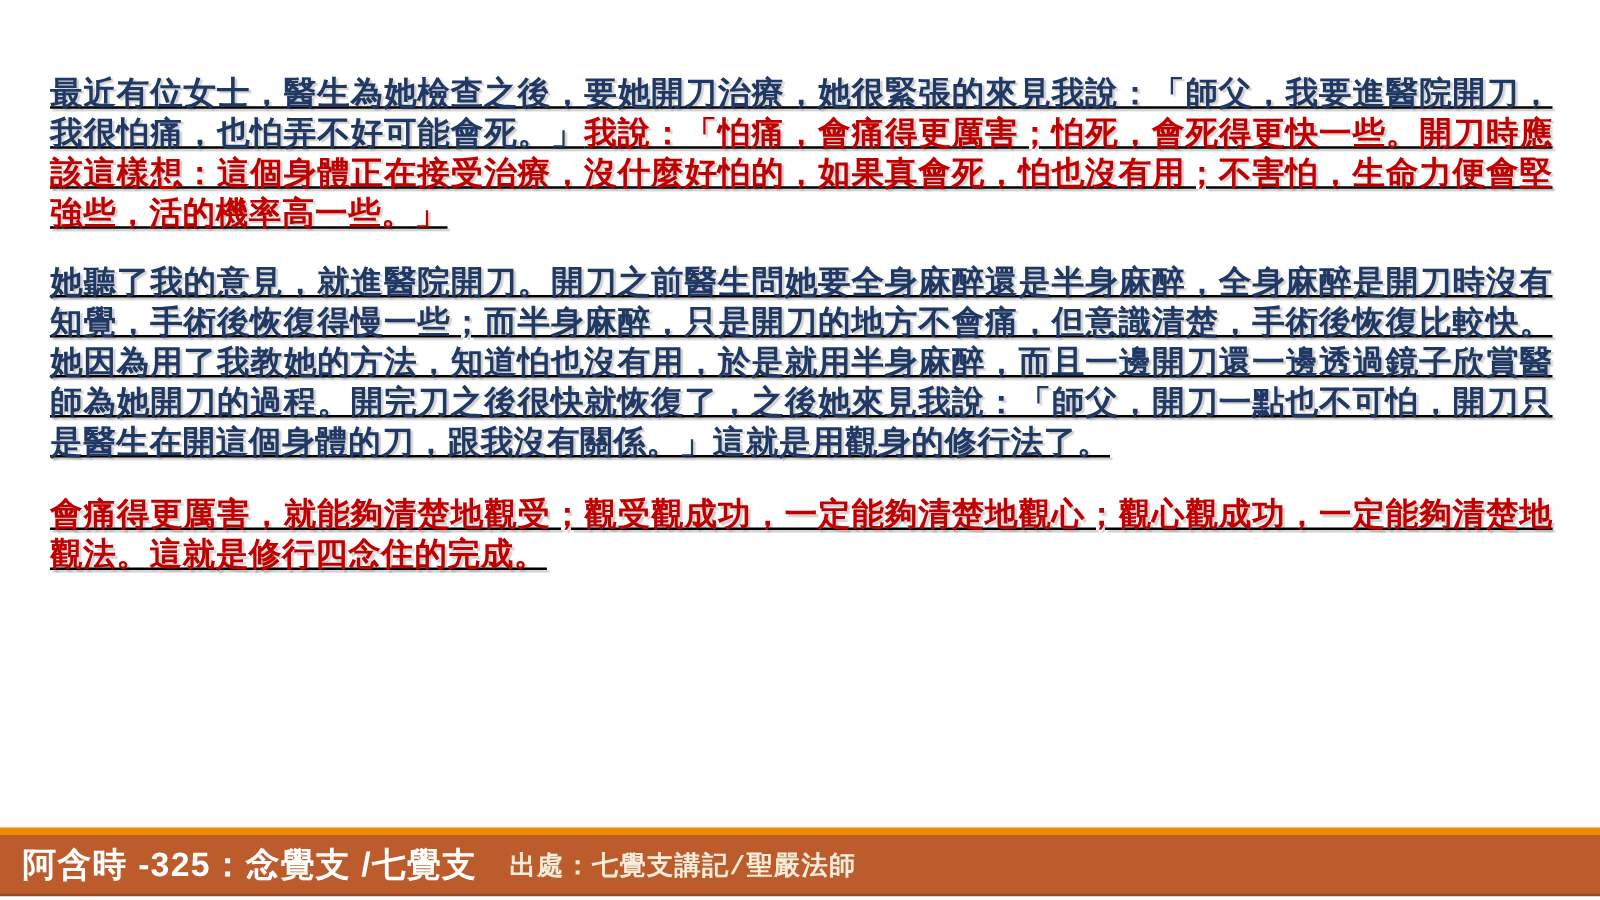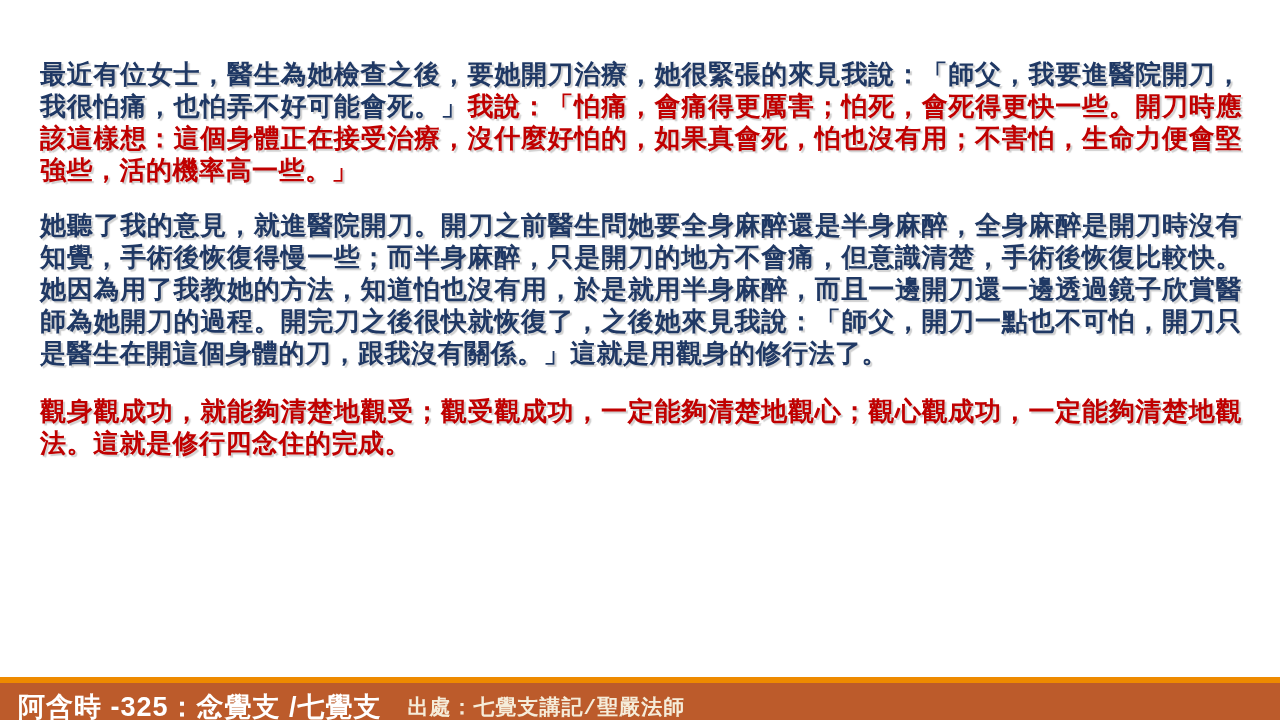--- a/index.html
+++ b/index.html
@@ -25,30 +25,31 @@
   }
   .content p {
     margin: 0;
     font-size: 26px;
     font-weight: bold;
     line-height: 32px;
     text-align: justify;
     text-justify: inter-ideograph;
     letter-spacing: 0.5px;
     text-shadow: 2px 2px 1px rgba(150,150,150,0.45);
+    text-decoration: underline;
   }
   .content p:nth-child(1) { margin-bottom: 23px; }
   .content p:nth-child(2) { margin-bottom: 26px; }
   .content p:nth-child(3) { margin-bottom: 15px; }
   .seg-navy { color: var(--navy, #1F3864); }
   .seg-red  { color: var(--red,  #C00000); }
   .footer {
     position: absolute;
     left: 0; right: 0; bottom: 0;
-    height: 43px;
+    height: 58px;
   }
   .footer-strip {
     height: 6px;
     background: var(--footer-strip, #EE8A00);
   }
   .footer-bar {
     height: 49px;
     background: var(--footer-bar, #BC5B2B);
     display: flex;
     align-items: center;
@@ -73,21 +74,21 @@
     white-space: nowrap;
   }
 </style>
 </head>
 <body>
 
 <div class="slide">
   <div class="content">
       <p><span class="seg-navy">最近有位女士，醫生為她檢查之後，要她開刀治療，她很緊張的來見我說：「師父，我要進醫院開刀，我很怕痛，也怕弄不好可能會死。」</span><span class="seg-red">我說：「怕痛，會痛得更厲害；怕死，會死得更快一些。開刀時應該這樣想：這個身體正在接受治療，沒什麼好怕的，如果真會死，怕也沒有用；不害怕，生命力便會堅強些，活的機率高一些。」</span></p>
       <p><span class="seg-navy">她聽了我的意見，就進醫院開刀。開刀之前醫生問她要全身麻醉還是半身麻醉，全身麻醉是開刀時沒有知覺，手術後恢復得慢一些；而半身麻醉，只是開刀的地方不會痛，但意識清楚，手術後恢復比較快。她因為用了我教她的方法，知道怕也沒有用，於是就用半身麻醉，而且一邊開刀還一邊透過鏡子欣賞醫師為她開刀的過程。開完刀之後很快就恢復了，之後她來見我說：「師父，開刀一點也不可怕，開刀只是醫生在開這個身體的刀，跟我沒有關係。」這就是用觀身的修行法了。</span></p>
-      <p><span class="seg-red">觀身觀成功，就能夠清楚地觀受；觀受觀成功，一定能夠清楚地觀心；觀心觀成功，一定能夠清楚地觀法。這就是修行四念住的完成。</span></p>
+      <p><span class="seg-red">會痛得更厲害，就能夠清楚地觀受；觀受觀成功，一定能夠清楚地觀心；觀心觀成功，一定能夠清楚地觀法。這就是修行四念住的完成。</span></p>
     </div>
 
   <div class="footer">
     <div class="footer-strip"></div>
     <div class="footer-bar">
       <span class="footer-title">阿含時 -325：念覺支 /七覺支</span>
       <span class="footer-source">出處：七覺支講記/聖嚴法師</span>
     </div>
   </div>
 </div>

